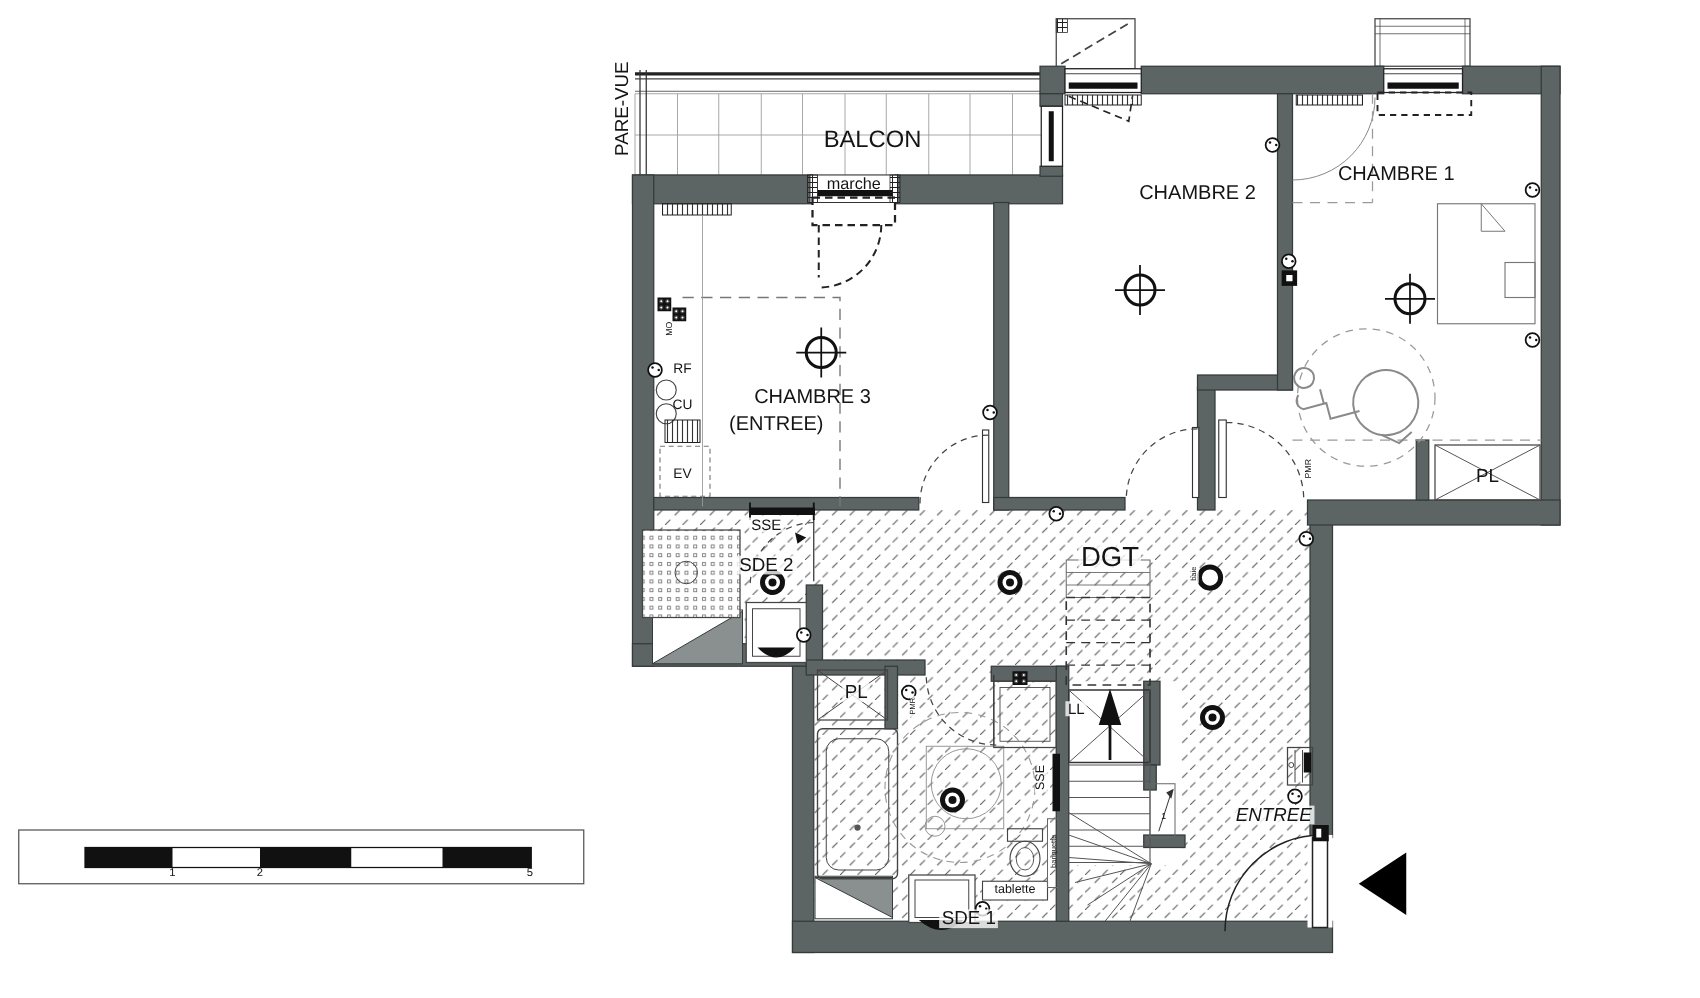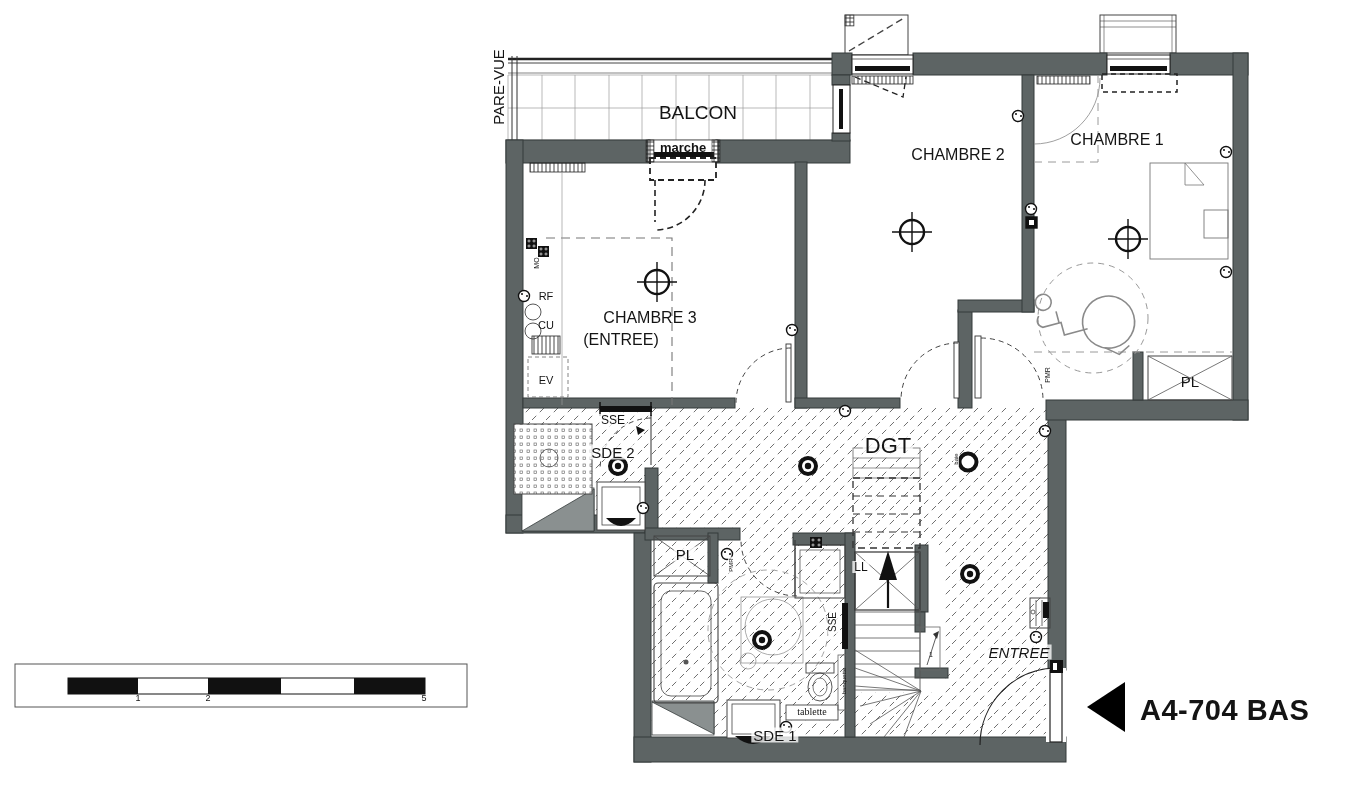--- a/index.html
+++ b/index.html
@@ -381,42 +381,41 @@
     <rect x="68" y="678" width="70" height="16" fill="#111"></rect>
     <rect x="208" y="678" width="73" height="16" fill="#111"></rect>
     <rect x="354" y="678" width="71" height="16" fill="#111"></rect>
   </g>
 
   <path d="M1125,682 L1125,732 L1087,707 Z" fill="#000"></path>
 </svg>
 
 <div class="lbl rot" style="left:498px;top:87px;font-size:15px;">PARE-VUE</div>
 <div class="lbl" style="left:698px;top:112px;font-size:19px;">BALCON</div>
-<div class="lbl" style="left:683px;top:147px;font-size:13px;font-weight:bold;">marche</div>
+<div class="lbl" style="left:683px;top:147px;font-size:13px;">marche</div>
 <div class="lbl" style="left:958px;top:155px;font-size:16px;">CHAMBRE 2</div>
 <div class="lbl" style="left:1117px;top:140px;font-size:16px;">CHAMBRE 1</div>
 <div class="lbl" style="left:650px;top:318px;font-size:16px;">CHAMBRE 3</div>
 <div class="lbl" style="left:621px;top:340px;font-size:16px;">(ENTREE)</div>
 <div class="lbl rot" style="left:536px;top:263px;font-size:7px;">MO</div>
 <div class="lbl" style="left:546px;top:296px;font-size:11px;">RF</div>
 <div class="lbl" style="left:546px;top:325px;font-size:11px;">CU</div>
 <div class="lbl" style="left:546px;top:380px;font-size:11px;">EV</div>
 <div class="lbl halo" style="left:613px;top:420px;font-size:12px;">SSE</div>
 <div class="lbl halo" style="left:613px;top:452px;font-size:15px;">SDE 2</div>
 <div class="lbl halo" style="left:888px;top:446px;font-size:22px;">DGT</div>
 <div class="lbl" style="left:1190px;top:381px;font-size:15px;">PL</div>
 <div class="lbl rot" style="left:1047px;top:375px;font-size:7px;">PMR</div>
 <div class="lbl rot halo" style="left:731px;top:565px;font-size:6px;">PMR</div>
 <div class="lbl halo" style="left:685px;top:554px;font-size:15px;">PL</div>
 <div class="lbl halo" style="left:821px;top:567px;font-size:12px;margin-left:40px;">LL</div>
 <div class="lbl rot halo" style="left:833px;top:622px;font-size:10px;">SSE</div>
 <div class="lbl rot" style="left:844px;top:681px;font-size:6px;">banquette</div>
 <div class="lbl halo" style="left:775px;top:691px;font-size:15px;margin-top:44px;">SDE 1</div>
-<div class="lbl halo" style="left:812px;top:712px;font-size:10px;font-family:Liberation Serif, serif;">tablette</div>
+<div class="lbl halo" style="left:812px;top:712px;font-size:10px;">tablette</div>
 <div class="lbl halo" style="left:1019px;top:652px;font-size:15px;font-style:italic;">ENTREE</div>
 <div class="lbl rot halo" style="left:956px;top:459px;font-size:6px;">baie</div>
 <div class="lbl" style="left:931px;top:654px;font-size:7px;">1</div>
-<div class="lbl ref" style="left:1140px;top:710px;font-size:29px;">A4-704 BAS</div>
 <div class="lbl tick" style="left:138px;top:694px;font-size:9px;">1</div>
 <div class="lbl tick" style="left:208px;top:694px;font-size:9px;">2</div>
 <div class="lbl tick" style="left:424px;top:694px;font-size:9px;">5</div>
 
 </div>
 
 </body></html>

